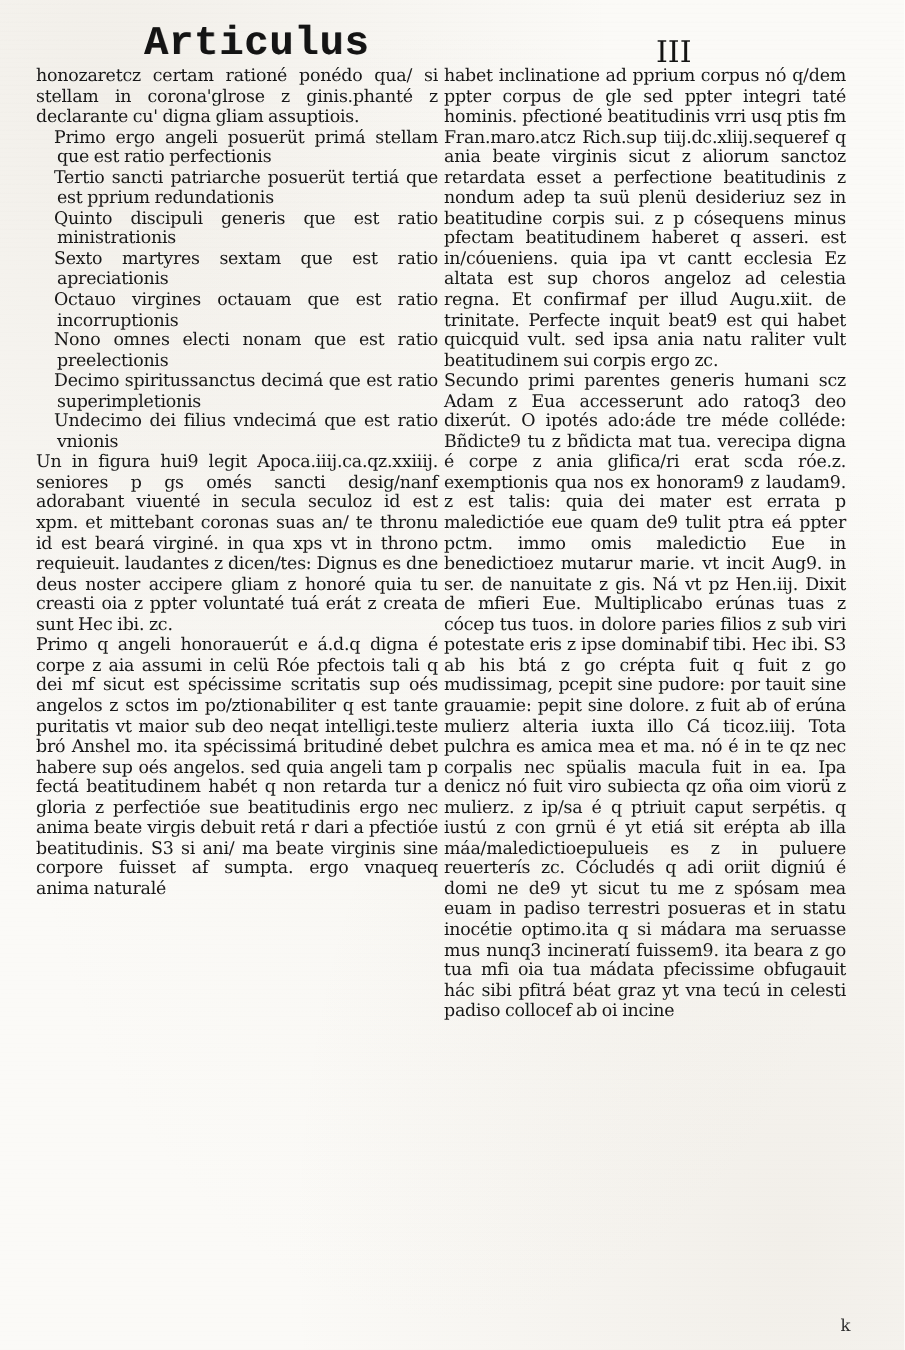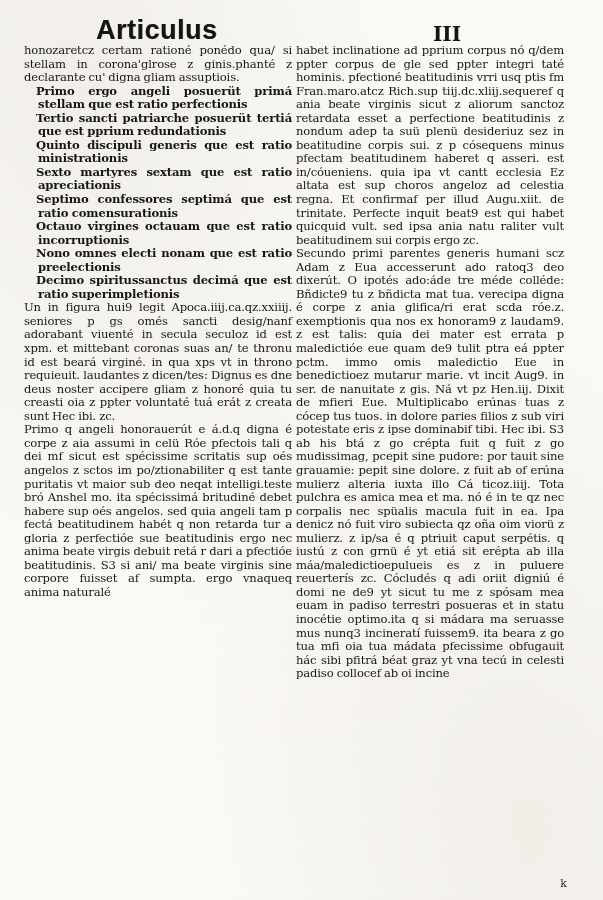--- a/index.html
+++ b/index.html
@@ -34,32 +34,32 @@
 
   .header {
     position: relative;
     height: 44px;
     display: flex;
     align-items: flex-end;
     padding: 6px 34px 0 34px;
     box-sizing: border-box;
   }
   .head-title {
-    font-family: Liberation Sans, sans-serif;
+    font-family: Liberation Mono, monospace;
     font-weight: bold;
     font-size: 27px;
     letter-spacing: 0.5px;
     color: #141414;
     margin-left: 62px;
     line-height: 1;
     text-shadow: 0.4px 0 0 rgba(20,20,20,0.5);
   }
   .head-folio {
     font-family: "DejaVu Serif", serif;
-    font-weight: bold;
+    font-weight: normal;
     font-size: 20px;
     color: #141414;
     margin-left: auto;
     margin-right: 108px;
     line-height: 1;
   }
 
   .columns {
     position: relative;
     display: flex;
@@ -79,21 +79,20 @@
     line-height: 13.55px;
     text-align: justify;
     color: #171717;
     letter-spacing: -0.15px;
     word-spacing: -0.4px;
     -webkit-font-smoothing: none;
   }
   .col p.indent-list {
     padding-left: 14px;
     text-indent: -2px;
-    font-weight: bold;
   }
 
   .catchword {
     position: absolute;
     right: 36px;
     bottom: 10px;
     font-family: "DejaVu Serif", serif;
     font-size: 11px;
     color: #2a2a2a;
   }
@@ -119,24 +118,24 @@
   </div>
 
   <div class="columns">
 
     <div class="col">
       <p>honozaretcz certam rationé ponédo qua/ si stellam in corona'glrose z ginis.phanté z declarante cu' digna gliam assuptiois.</p>
       <p class="indent-list">Primo ergo angeli posuerüt primá stellam que est ratio perfectionis</p>
       <p class="indent-list">Tertio sancti patriarche posuerüt tertiá que est pprium redundationis</p>
       <p class="indent-list">Quinto discipuli generis que est ratio ministrationis</p>
       <p class="indent-list">Sexto martyres sextam que est ratio apreciationis</p>
-      <p class="indent-list">Septimo confessores septimá que est ratio comensurationis</p>
       <p class="indent-list">Octauo virgines octauam que est ratio incorruptionis</p>
       <p class="indent-list">Nono omnes electi nonam que est ratio preelectionis</p>
       <p class="indent-list">Decimo spiritussanctus decimá que est ratio superimpletionis</p>
+      <p class="indent-list">Undecimo dei filius vndecimá que est ratio vnionis</p>
       <p>Un in figura hui9 legit Apoca.iiij.ca.qz.xxiiij. seniores p gs omés sancti desig/nanf adorabant viuenté in secula seculoz id est xpm. et mittebant coronas suas an/ te thronu id est beará virginé. in qua xps vt in throno requieuit. laudantes z dicen/tes: Dignus es dne deus noster accipere gliam z honoré quia tu creasti oia z ppter voluntaté tuá erát z creata sunt Hec ibi. zc.</p>
       <p>Primo q angeli honorauerút e á.d.q digna é corpe z aia assumi in celü Róe pfectois tali q dei mf sicut est spécissime scritatis sup oés angelos z sctos im po/ztionabiliter q est tante puritatis vt maior sub deo neqat intelligi.teste bró Anshel mo. ita spécissimá britudiné debet habere sup oés angelos. sed quia angeli tam p fectá beatitudinem habét q non retarda tur a gloria z perfectióe sue beatitudinis ergo nec anima beate virgis debuit retá r dari a pfectióe beatitudinis. S3 si ani/ ma beate virginis sine corpore fuisset af sumpta. ergo vnaqueq anima naturalé</p>
     </div>
 
     <div class="col">
       <p>habet inclinatione ad pprium corpus nó q/dem ppter corpus de gle sed ppter integri taté hominis. pfectioné beatitudinis vrri usq ptis fm Fran.maro.atcz Rich.sup tiij.dc.xliij.sequeref q ania beate virginis sicut z aliorum sanctoz retardata esset a perfectione beatitudinis z nondum adep ta suü plenü desideriuz sez in beatitudine corpis sui. z p cósequens minus pfectam beatitudinem haberet q asseri. est in/cóueniens. quia ipa vt cantt ecclesia Ez altata est sup choros angeloz ad celestia regna. Et confirmaf per illud Augu.xiit. de trinitate. Perfecte inquit beat9 est qui habet quicquid vult. sed ipsa ania natu raliter vult beatitudinem sui corpis ergo zc.</p>
       <p>Secundo primi parentes generis humani scz Adam z Eua accesserunt ado ratoq3 deo dixerút. O ipotés ado:áde tre méde colléde: Bñdicte9 tu z bñdicta mat tua. verecipa digna é corpe z ania glifica/ri erat scda róe.z. exemptionis qua nos ex honoram9 z laudam9. z est talis: quia dei mater est errata p maledictióe eue quam de9 tulit ptra eá ppter pctm. immo omis maledictio Eue in benedictioez mutarur marie. vt incit Aug9. in ser. de nanuitate z gis. Ná vt pz Hen.iij. Dixit de mfieri Eue. Multiplicabo erúnas tuas z cócep tus tuos. in dolore paries filios z sub viri potestate eris z ipse dominabif tibi. Hec ibi. S3 ab his btá z go crépta fuit q fuit z go mudissimag, pcepit sine pudore: por tauit sine grauamie: pepit sine dolore. z fuit ab of erúna mulierz alteria iuxta illo Cá ticoz.iiij. Tota pulchra es amica mea et ma. nó é in te qz nec corpalis nec spüalis macula fuit in ea. Ipa denicz nó fuit viro subiecta qz oña oim viorü z mulierz. z ip/sa é q ptriuit caput serpétis. q iustú z con grnü é yt etiá sit erépta ab illa máa/maledictioepulueis es z in puluere reuerterís zc. Cócludés q adi oriit digniú é domi ne de9 yt sicut tu me z spósam mea euam in padiso terrestri posueras et in statu inocétie optimo.ita q si mádara ma seruasse mus nunq3 incineratí fuissem9. ita beara z go tua mfi oia tua mádata pfecissime obfugauit hác sibi pfitrá béat graz yt vna tecú in celesti padiso collocef ab oi incine</p>
     </div>
 
   </div>

